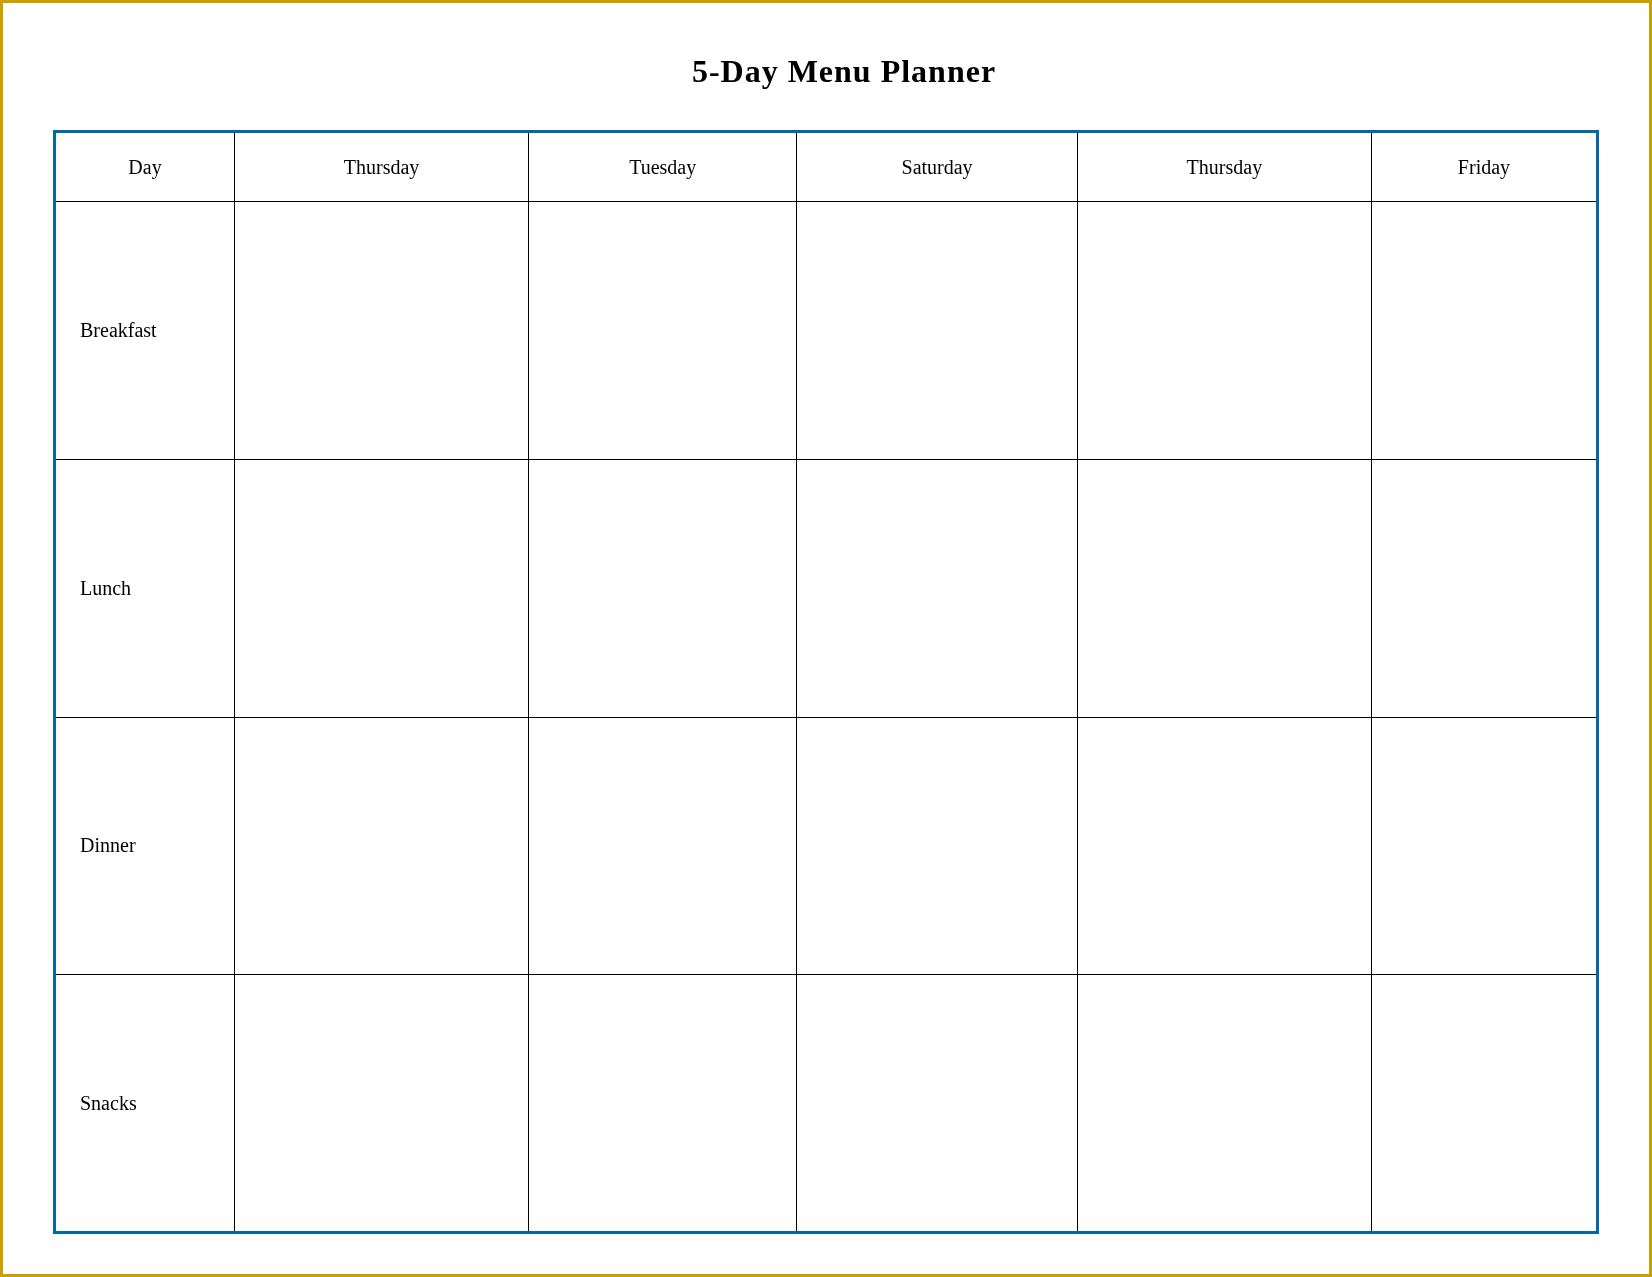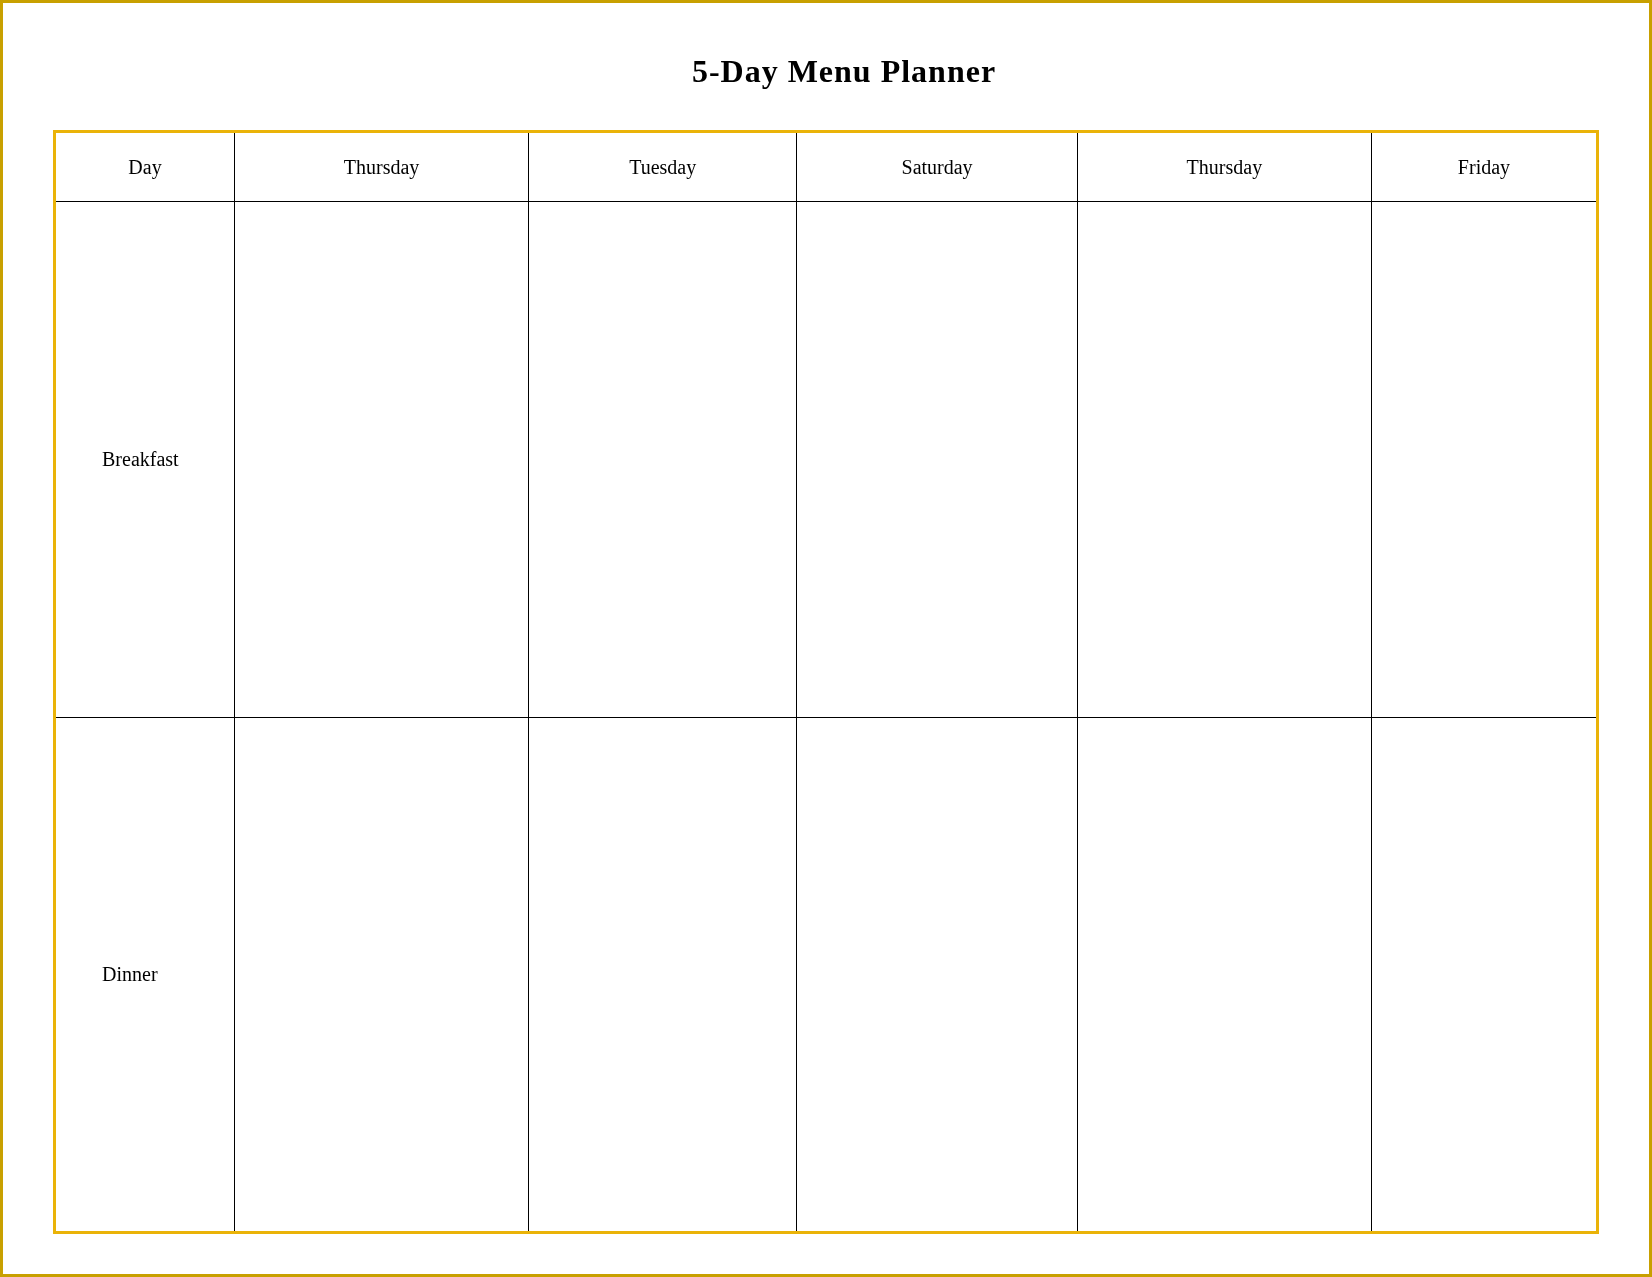--- a/index.html
+++ b/index.html
@@ -25,21 +25,21 @@
       font-weight: bold;
       margin-bottom: 40px;
       margin-top: 10px;
       letter-spacing: 1px;
       margin-left: 36px;
     }
 
     .planner-table {
       width: 100%;
       border-collapse: collapse;
-      border: 3px solid #eab308;
+      border: 3px solid #0369a1;
       flex: 1;
     }
 
     .planner-table th,
     .planner-table td {
       border: 1.5px solid #000000;
       text-align: center;
       vertical-align: middle;
       font-size: 20px;
       font-family: Georgia, 'Times New Roman', serif;
@@ -52,21 +52,21 @@
       height: 70px;
     }
 
     .planner-table tbody tr td {
       height: 210px;
       padding: 10px;
     }
 
     .planner-table tbody tr td.meal-label {
       text-align: left;
-      padding-left: 46px;
+      padding-left: 24px;
       font-size: 20px;
     }
 
     .col-day { width: 180px; }
     .col-days { width: calc((100% - 180px) / 5); }
   </style>
 </head>
 <body>
 
 <h1 class="page-title">5-Day Menu Planner</h1>
@@ -85,21 +85,37 @@
   <tbody>
     <tr>
       <td class="meal-label col-day">Breakfast</td>
       <td class="col-days"></td>
       <td class="col-days"></td>
       <td class="col-days"></td>
       <td class="col-days"></td>
       <td class="col-days"></td>
     </tr>
     <tr>
+      <td class="meal-label col-day">Lunch</td>
+      <td class="col-days"></td>
+      <td class="col-days"></td>
+      <td class="col-days"></td>
+      <td class="col-days"></td>
+      <td class="col-days"></td>
+    </tr>
+    <tr>
       <td class="meal-label col-day">Dinner</td>
+      <td class="col-days"></td>
+      <td class="col-days"></td>
+      <td class="col-days"></td>
+      <td class="col-days"></td>
+      <td class="col-days"></td>
+    </tr>
+    <tr>
+      <td class="meal-label col-day">Snacks</td>
       <td class="col-days"></td>
       <td class="col-days"></td>
       <td class="col-days"></td>
       <td class="col-days"></td>
       <td class="col-days"></td>
     </tr>
   </tbody>
 </table>
 
 </body></html>

